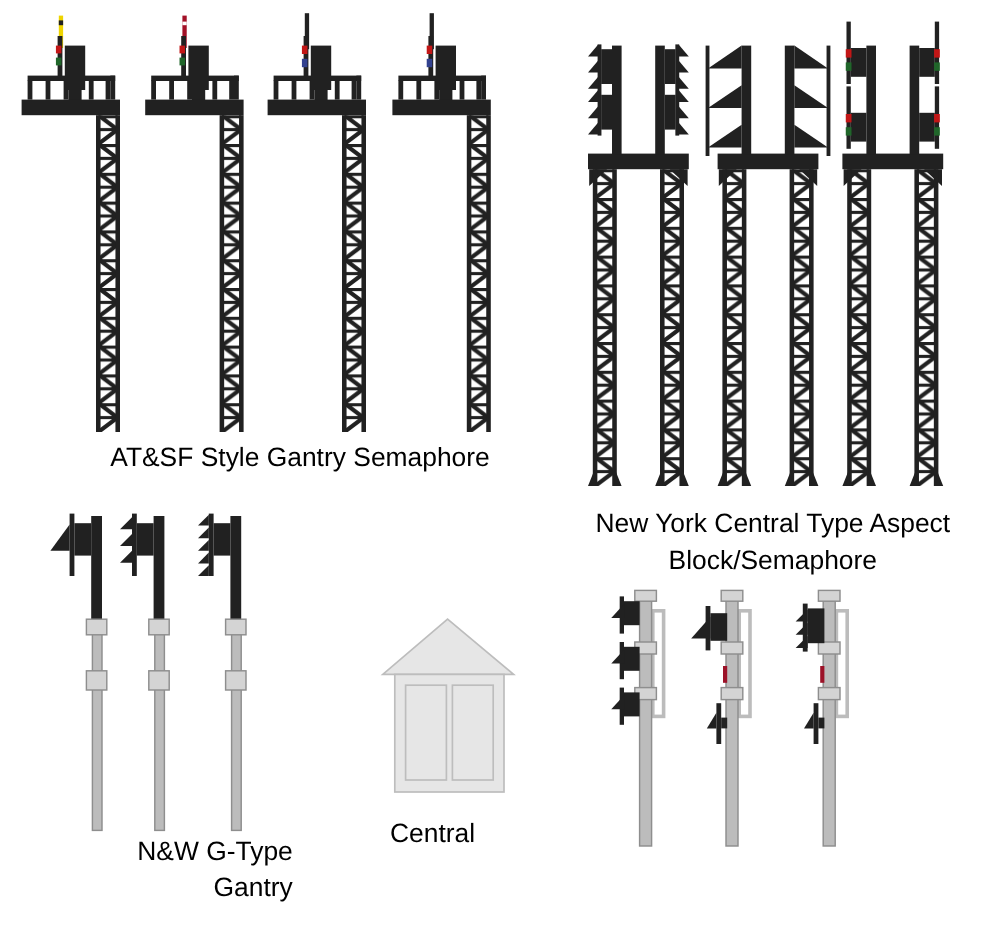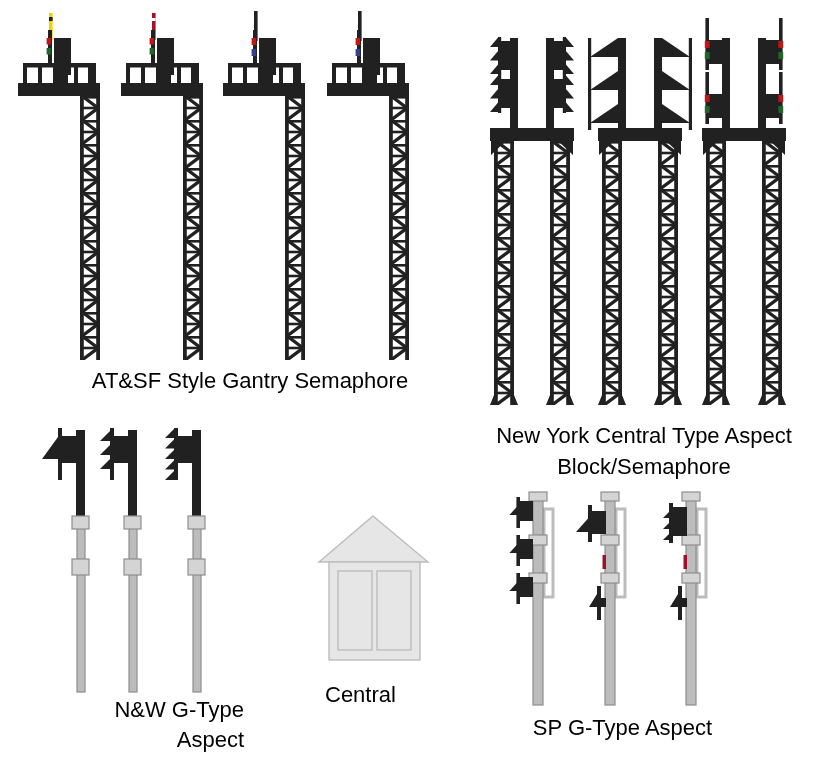--- a/index.html
+++ b/index.html
@@ -230,22 +230,21 @@
 
 <div class="cap" style="left:35px;top:366px;width:430px;">AT&amp;SF Style Gantry Semaphore</div>
 
 <div class="cap" style="left:458px;top:420px;width:372px;line-height:31px;">
   <div>New York Central Type Aspect</div>
   <div>Block/Semaphore</div>
 </div>
 
 <div class="cap" style="left:44px;top:695px;width:200px;text-align:right;">
   <div>N&amp;W G-Type</div>
-  <div>Aspect</div>
+  <div>Gantry</div>
 </div>
 
 <div class="cap" style="left:325px;top:680px;width:170px;text-align:left;line-height:29px;">
   <div>Central</div>
 </div>
 
-<div class="cap" style="left:505px;top:713px;width:235px;">SP G-Type Aspect</div>
 
 </div>
 
 </body></html>

